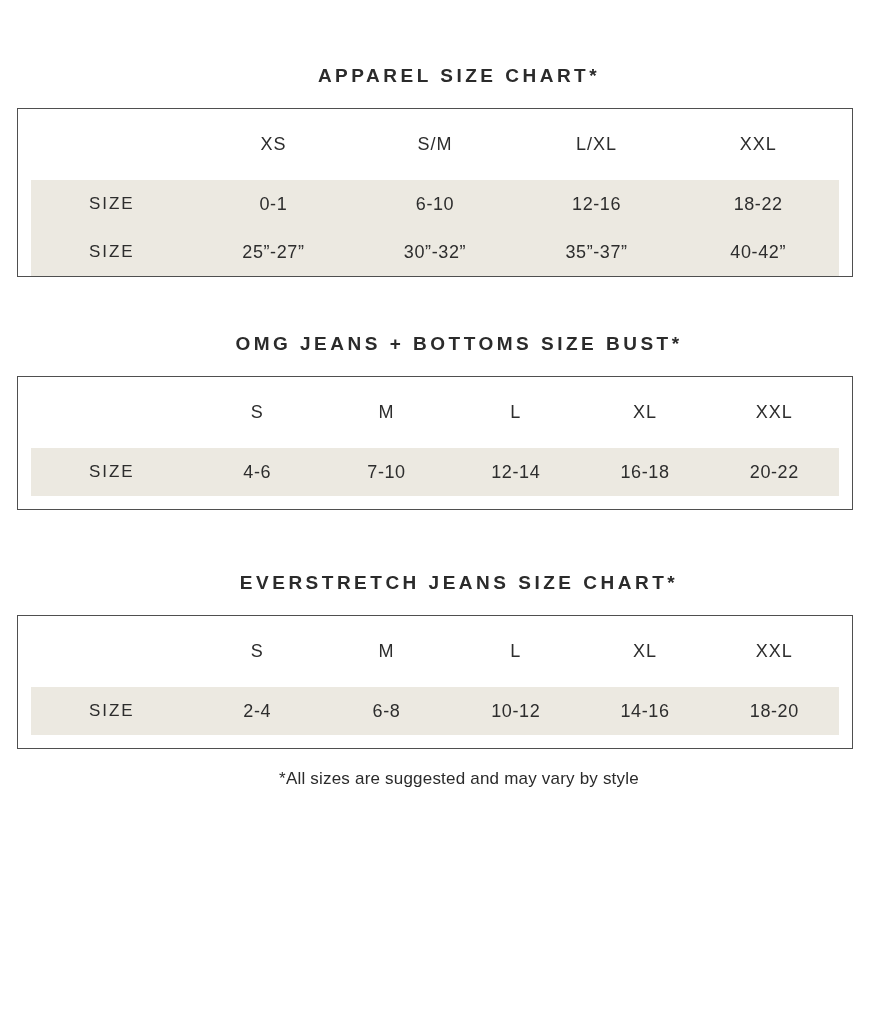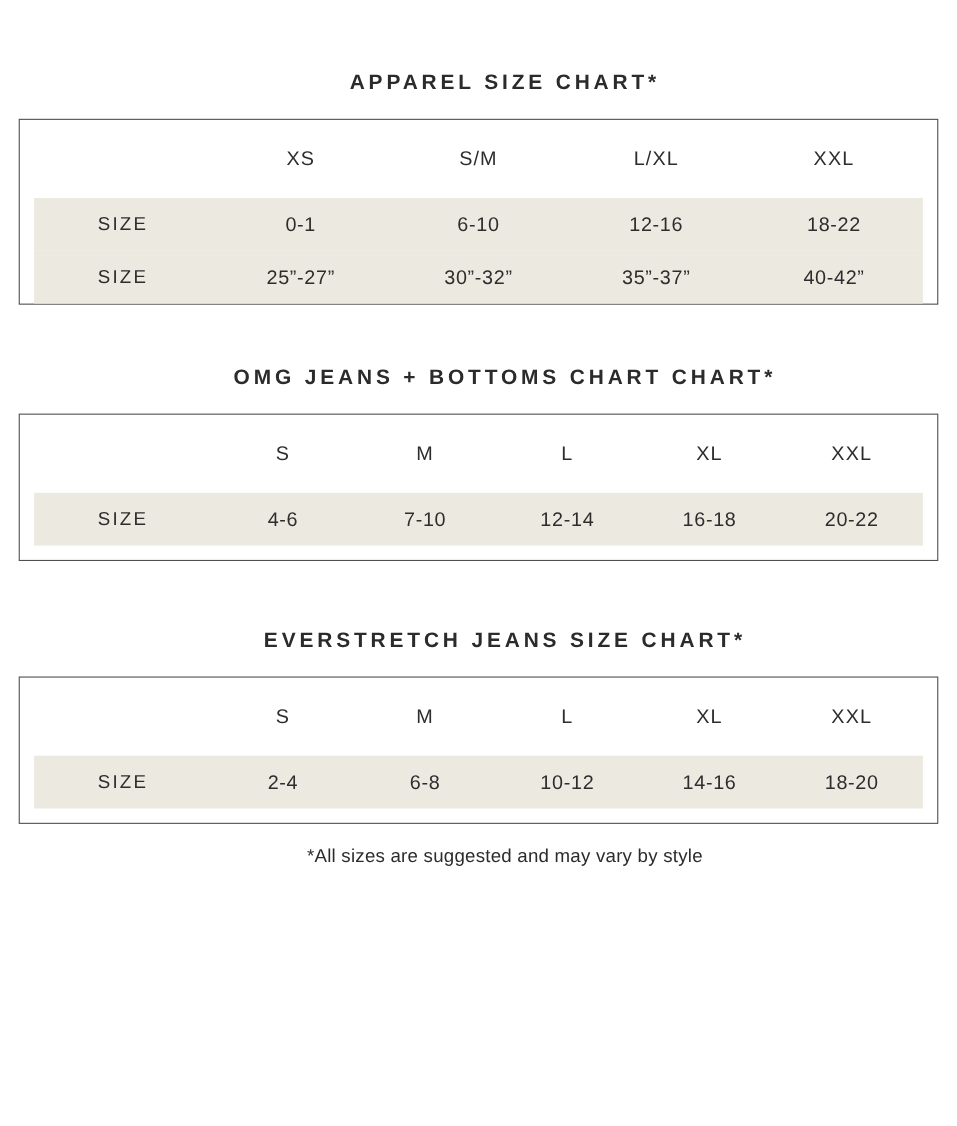--- a/index.html
+++ b/index.html
@@ -108,21 +108,21 @@
         <div class="cell label-col row-label">SIZE</div>
         <div class="cell">25”-27”</div>
         <div class="cell">30”-32”</div>
         <div class="cell">35”-37”</div>
         <div class="cell">40-42”</div>
       </div>
     </div>
   </section>
 
   <section>
-    <h2 class="chart-title">OMG JEANS + BOTTOMS CHART CHART*</h2>
+    <h2 class="chart-title">OMG JEANS + BOTTOMS SIZE BUST*</h2>
     <div class="size-table cols-5 pad-bottom table-gap-2">
       <div class="trow header">
         <div class="cell label-col"></div>
         <div class="cell col-header">S</div>
         <div class="cell col-header">M</div>
         <div class="cell col-header">L</div>
         <div class="cell col-header">XL</div>
         <div class="cell col-header">XXL</div>
       </div>
       <div class="trow shaded">

